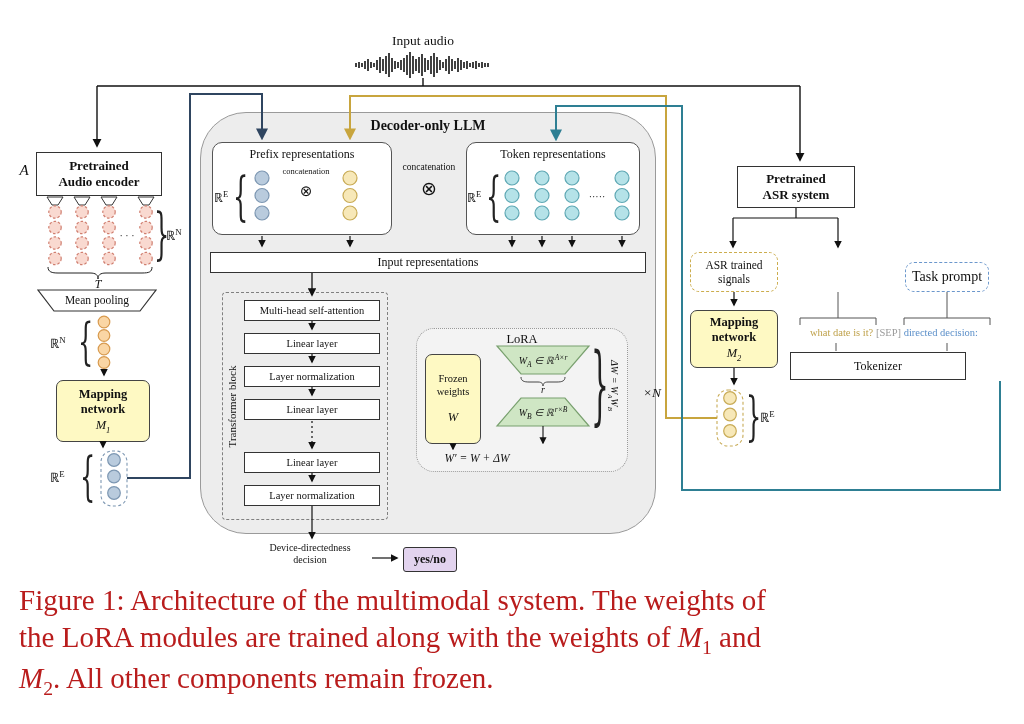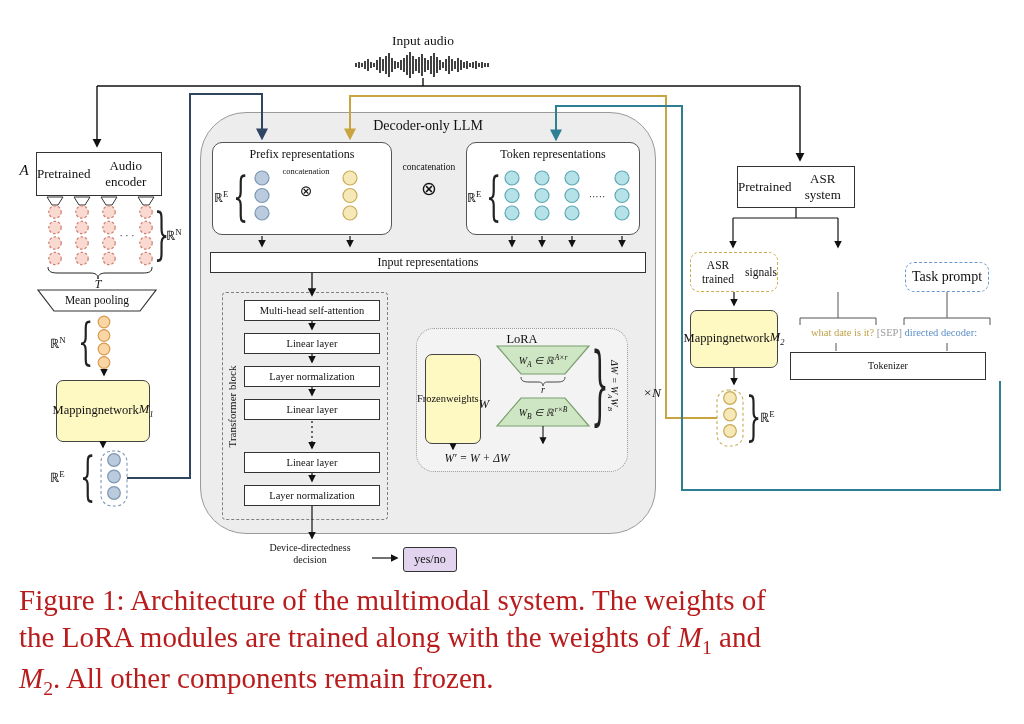--- a/index.html
+++ b/index.html
@@ -2,24 +2,24 @@
 <html><head>
 <meta charset="utf-8">
 <style>
   *{margin:0;padding:0;box-sizing:border-box}
   html,body{background:#fff}
   body{width:1024px;height:724px;overflow:hidden}
   .stage{position:relative;width:1024px;height:724px;background:#fff;
          font-family:"Liberation Serif",serif;color:#111}
   .lbl{position:absolute;line-height:1.18}
   .center{text-align:center}
-  .bold{font-weight:normal}
+  .bold{font-weight:bold}
   .mathit{font-style:italic}
   .box{position:absolute;background:#fff;border:1.3px solid #333;display:flex;
-       flex-direction:row;align-items:center;justify-content:center;
+       flex-direction:column;align-items:center;justify-content:center;
        text-align:center;line-height:1.25}
   .graybox{background:#fef9c3;border:1.3px solid #444;border-radius:7px}
   .rbox{position:absolute;background:#fff;border:1.3px solid #555;border-radius:10px}
   .llmbox{position:absolute;background:#ededed;border:1.5px solid #9a9a9a;border-radius:46px}
   .dashc{position:absolute;border:1.3px dashed #808080;border-radius:4px}
   .dotc{position:absolute;border:1.6px dotted #999;border-radius:18px;background:#f3f3f3}
   .brace{position:absolute;font-family:"DejaVu Serif",serif;line-height:1;
          transform-origin:50% 50%;color:#222}
   .vert{position:absolute;text-align:center;line-height:1}
   sub{font-size:68%}
@@ -145,24 +145,24 @@
   </div>
 
   <span class="brace" style="left:746px;top:404px;font-size:24px;transform:scaleY(2.2)">}</span>
   <div class="lbl" style="left:760px;top:409px;font-size:13px">
     <span>ℝ</span><sup>E</sup>
   </div>
 
   <div class="lbl center" style="left:782px;top:327px;width:224px;font-size:10.5px">
     <span class="tan">what date is it?</span>
     <span class="grayc">[SEP]</span>
-    <span class="bluec">directed decoder:</span>
-  </div>
-
-  <div class="box" style="left:790px;top:352px;width:196px;height:28px;font-size:10px">Tokenizer</div>
+    <span class="bluec">directed decision:</span>
+  </div>
+
+  <div class="box" style="left:790px;top:352px;width:176px;height:28px;font-size:12px">Tokenizer</div>
 
   <div class="caption">
     <div><span>Figure 1: Architecture of the multimodal system. The weights of</span></div>
     <div><span>the LoRA modules are trained along with the weights of </span><i>M</i><sub>1</sub><span> and</span></div>
     <div><i>M</i><sub>2</sub><span>. All other components remain frozen.</span></div>
   </div>
 
   <svg class="overlay" width="1024" height="724" viewBox="0 0 1024 724">
     <defs>
       <marker id="mkb" viewBox="0 0 10 10" refX="8" refY="5" markerWidth="6.5" markerHeight="6.5" orient="auto">

